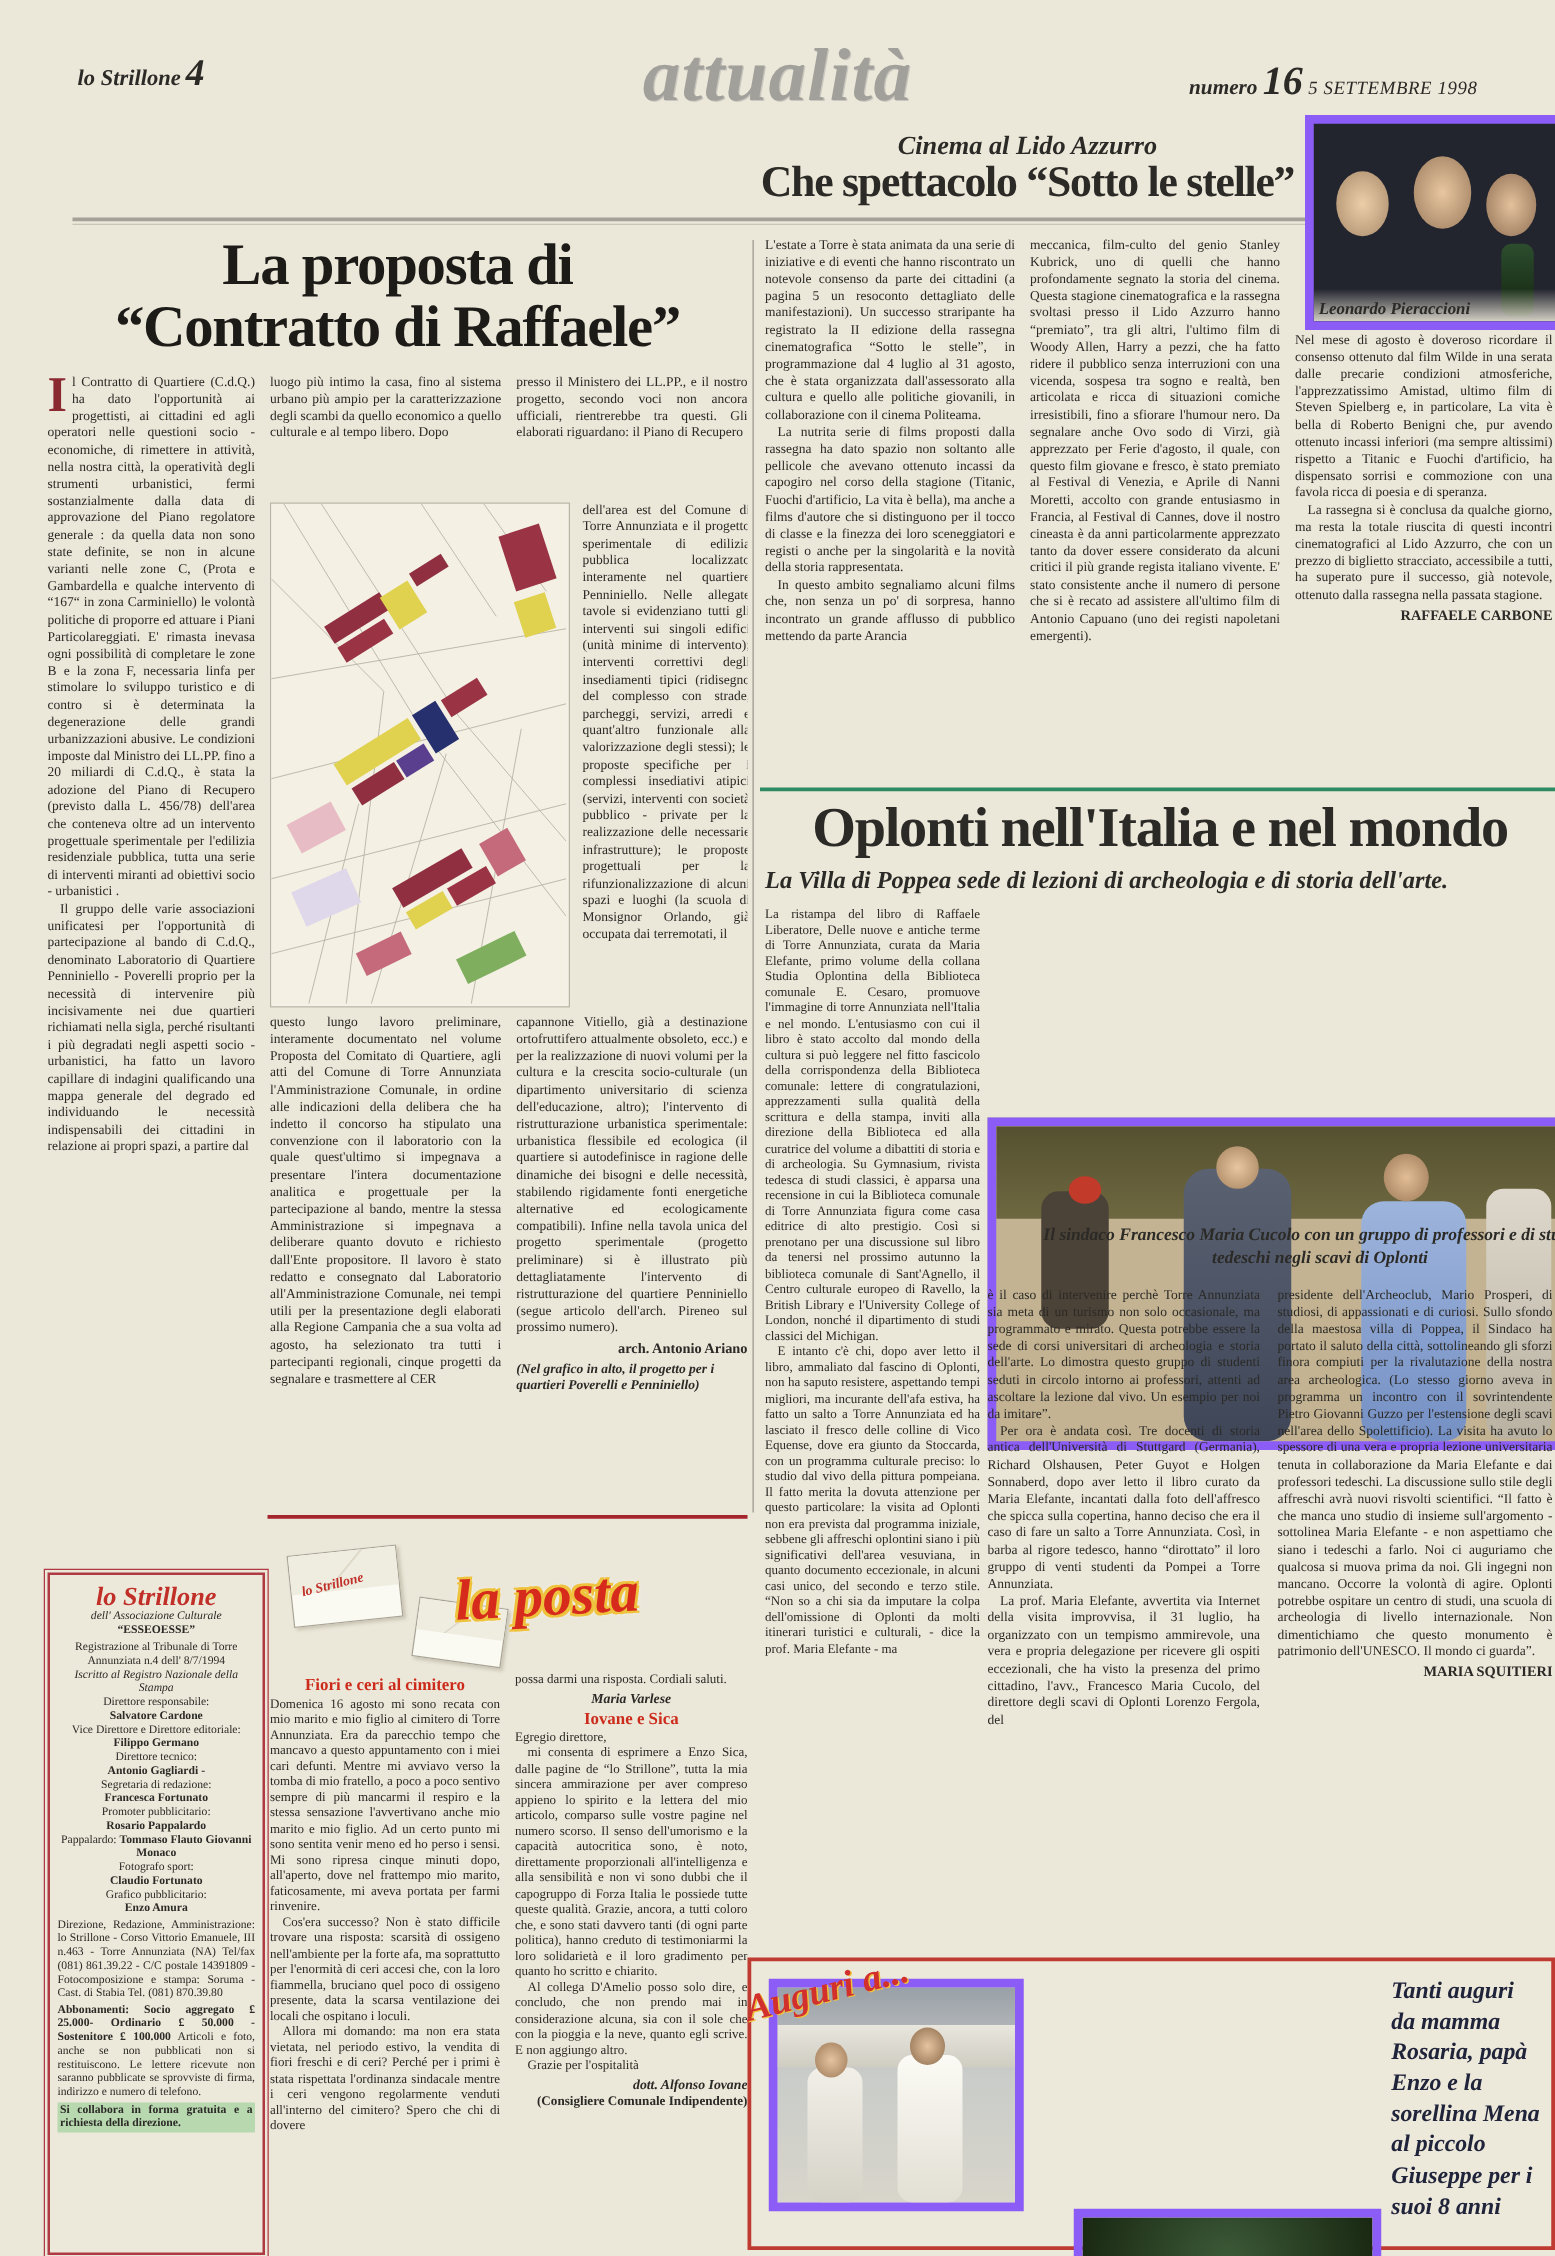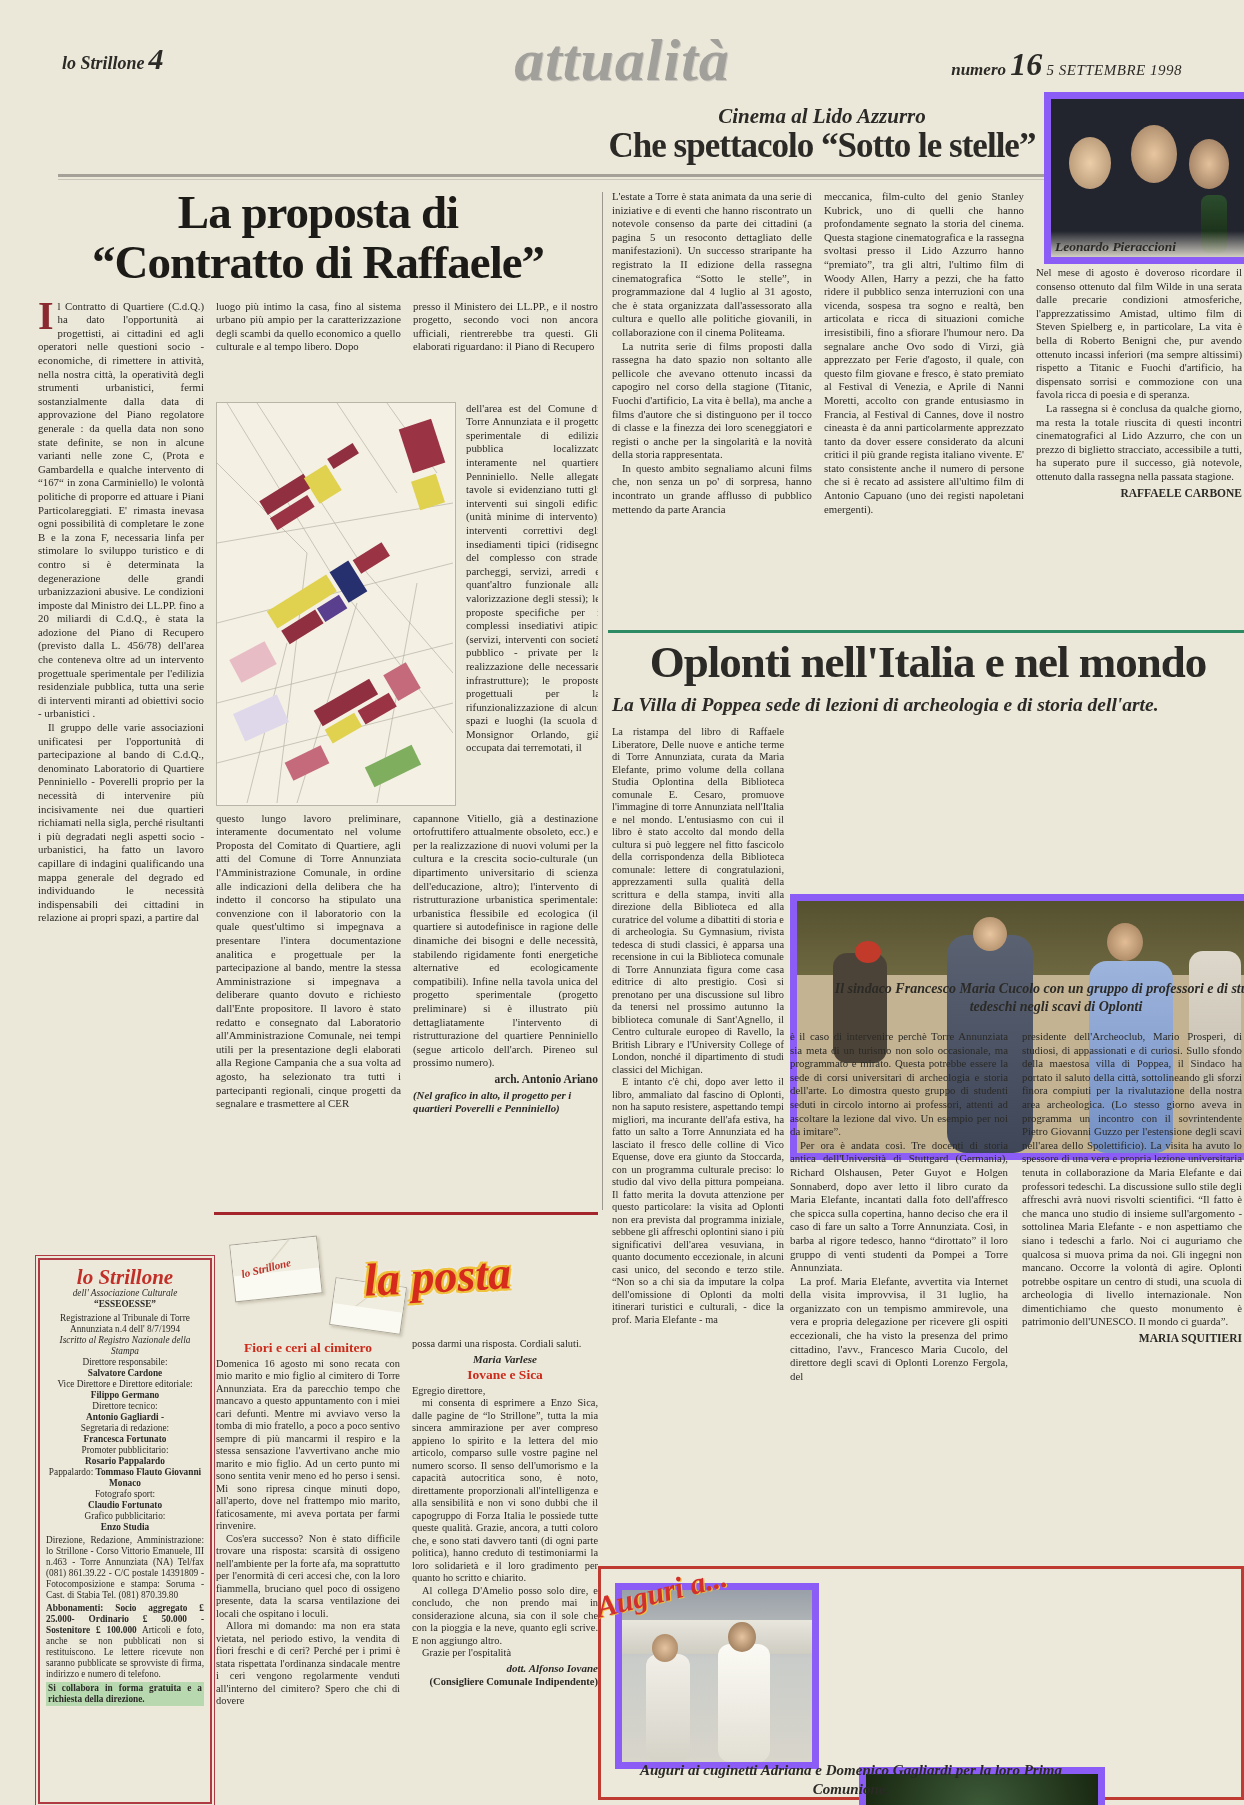--- a/index.html
+++ b/index.html
@@ -225,21 +225,21 @@
   <div class="m-b">“ESSEOESSE”</div>
   <div style="margin-top:3px;">Registrazione al Tribunale di Torre Annunziata n.4 dell' 8/7/1994</div>
   <div class="m-i">Iscritto al Registro Nazionale della Stampa</div>
   <div><span>Direttore responsabile:</span><br><span class="m-b">Salvatore Cardone</span></div>
   <div><span>Vice Direttore e Direttore editoriale:</span><br><span class="m-b">Filippo Germano</span></div>
   <div><span>Direttore tecnico:</span><br><span class="m-b">Antonio Gagliardi -</span></div>
   <div><span>Segretaria di redazione:</span><br><span class="m-b">Francesca Fortunato</span></div>
   <div><span>Promoter pubblicitario:</span><br><span class="m-b">Rosario Pappalardo</span></div>
   <div><span>Pappalardo:</span> <span class="m-b">Tommaso Flauto Giovanni Monaco</span></div>
   <div><span>Fotografo sport:</span><br><span class="m-b">Claudio Fortunato</span></div>
-  <div><span>Grafico pubblicitario:</span><br><span class="m-b">Enzo Studia</span></div>
+  <div><span>Grafico pubblicitario:</span><br><span class="m-b">Enzo Amura</span></div>
   <p>Direzione, Redazione, Amministrazione: lo Strillone - Corso Vittorio Emanuele, III n.463 - Torre Annunziata (NA) Tel/fax (081) 861.39.22 - C/C postale 14391809 - Fotocomposizione e stampa: Soruma - Cast. di Stabia Tel. (081) 870.39.80</p>
   <p><span class="m-b">Abbonamenti: Socio aggregato £ 25.000- Ordinario £ 50.000 - Sostenitore £ 100.000</span><span> Articoli e foto, anche se non pubblicati non si restituiscono. Le lettere ricevute non saranno pubblicate se sprovviste di firma, indirizzo e numero di telefono.</span></p>
   <p class="collab">Si collabora in forma gratuita e a richiesta della direzione.</p>
 </div>
 
 <div class="abs redrule" style="left:214px;top:1212px;width:384px;"></div>
 <div class="abs" style="left:214px;top:1222px;width:384px;height:110px;">
   <div class="envelope abs" style="left:18px;top:18px;width:86px;height:56px;transform:rotate(-6deg);">
     <div class="env-script" style="left:8px;top:20px;">lo Strillone</div>
   </div>
@@ -272,14 +272,14 @@
     <div class="blob" style="left:30px;top:44px;width:26px;height:28px;background:radial-gradient(#e6c3a0,#9c7a57);"></div>
     <div class="blob" style="left:96px;top:54px;width:52px;height:118px;border-radius:12px;background:linear-gradient(#fbfaf4,#e2dfd4);"></div>
     <div class="blob" style="left:106px;top:32px;width:28px;height:30px;background:radial-gradient(#e6c3a0,#8a6a4a);"></div>
   </div>
   <div class="abs photo" style="left:258px;top:12px;width:232px;height:176px;background:radial-gradient(circle at 50% 20%,#3c5a38,#17250f 70%);">
     
     
     
   </div>
   <div class="abs aug-script" style="left:-6px;top:6px;">Auguri a...</div>
-  <div class="abs aug-cap" style="left:8px;top:192px;width:484px;">Auguri ai cuginetti Adriana e Domenico Gagliardi per la loro Prima Comunione.</div>
+  <div class="abs aug-side" style="left:512px;top:12px;width:120px;">Tanti auguri da mamma Rosaria, papà Enzo e la sorellina Mena al piccolo Giuseppe per i suoi 8 anni</div>
 </div>
 
 </body></html>

